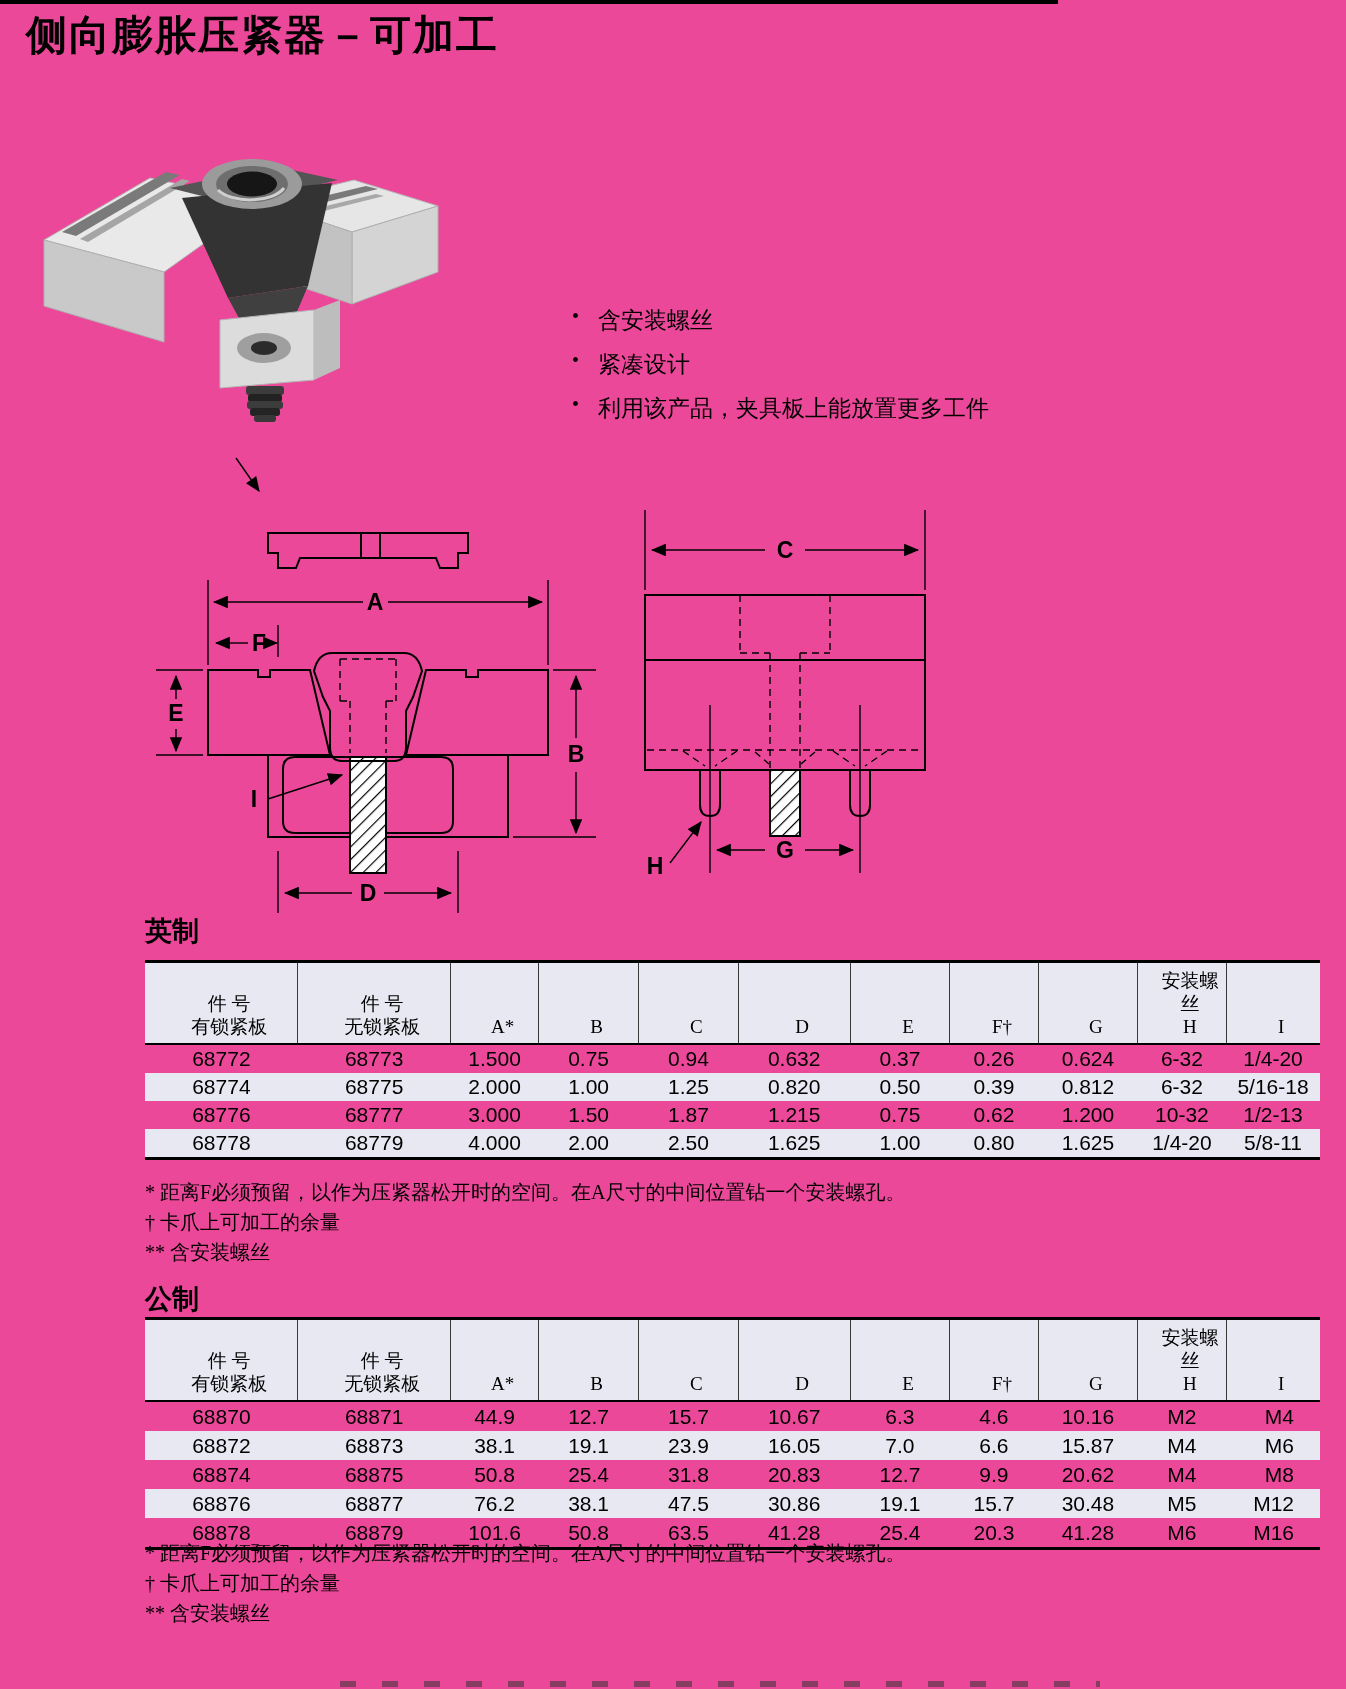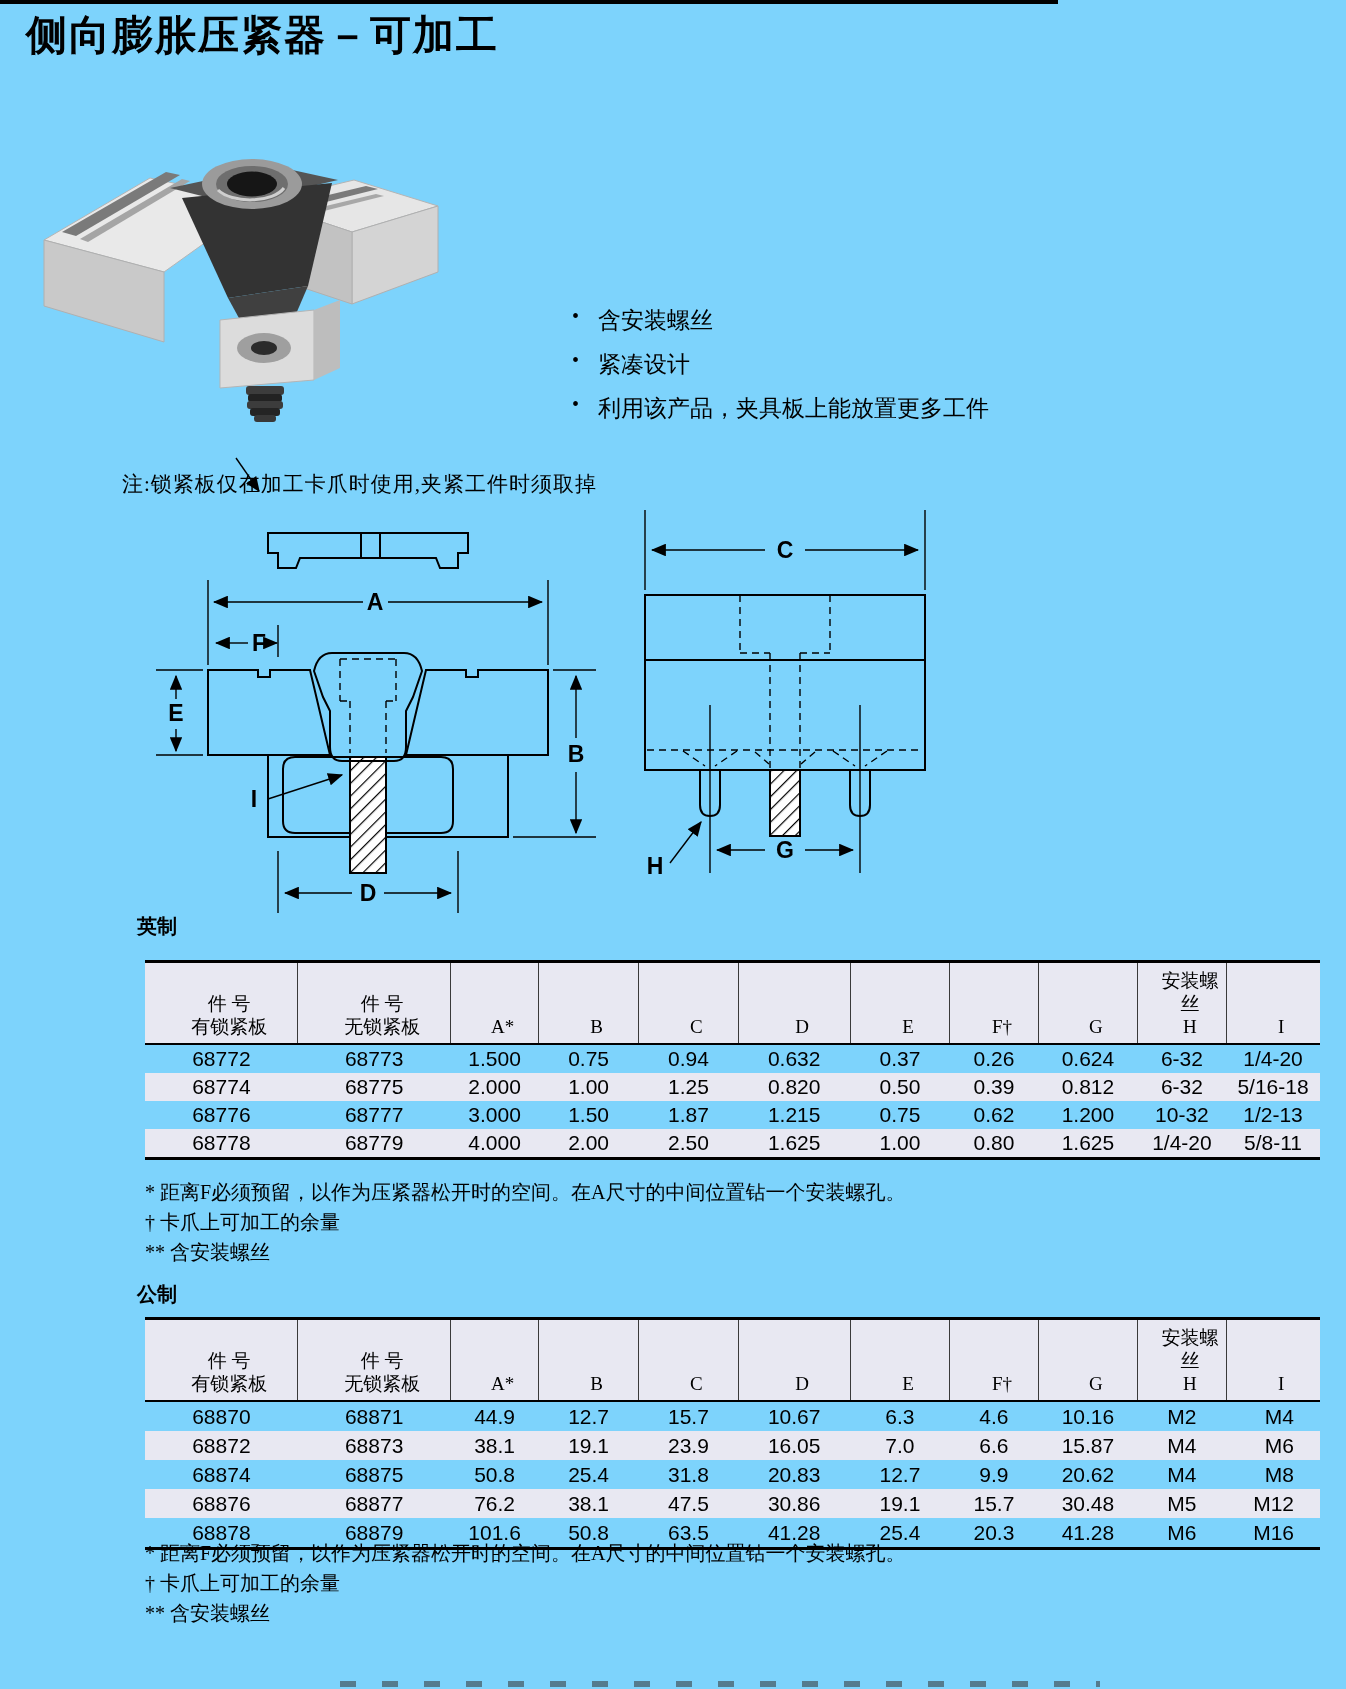--- a/index.html
+++ b/index.html
@@ -1,32 +1,32 @@
 <!DOCTYPE html>
 <html><head>
 <meta charset="utf-8">
 <style>
   html,body{margin:0;padding:0;background:#fff;}
-  .page{position:relative;width:1346px;height:1689px;background:#7dd3fc;overflow:hidden;
+  .page{position:relative;width:1346px;height:1689px;background:#ec4899;overflow:hidden;
         font-family:"Liberation Serif", serif;color:#000;}
   .topbar{position:absolute;left:0;top:0;width:1058px;height:4px;background:#000;}
   h1.title{position:absolute;left:26px;top:8px;margin:0;font-family:"Liberation Sans",sans-serif;
         font-weight:900;font-size:41px;letter-spacing:2px;}
   .photo{position:absolute;left:22px;top:80px;width:420px;height:345px;}
   .intro{position:absolute;left:582px;top:90px;width:662px;margin:0;font-size:23px;line-height:34px;
         text-align:justify;text-indent:46px;}
   .features{position:absolute;left:568px;top:305px;margin:0;padding:0;list-style:none;font-size:23px;}
   .features li{margin:0 0 13px 0;padding-left:30px;position:relative;}
   .features li::before{content:"•";position:absolute;left:4px;top:0;font-size:20px;}
   .note{position:absolute;left:122px;top:470px;font-size:21px;letter-spacing:1px;}
   .diagram{position:absolute;}
   .diagram-left{left:118px;top:455px;width:500px;height:480px;}
   .diagram-right{left:615px;top:455px;width:360px;height:480px;}
-  .section-title{position:absolute;left:137px;font-family:Liberation Mono, monospace;
-        font-weight:bold;font-size:20px;}
+  .section-title{position:absolute;left:145px;font-family:Liberation Mono, monospace;
+        font-weight:bold;font-size:27px;}
   .st-imperial{top:913px;}
   .st-metric{top:1281px;}
   table.spec{position:absolute;left:145px;width:1175px;border-collapse:collapse;table-layout:fixed;
         border-top:3px solid #000;border-bottom:3px solid #000;}
   table.imperial{top:960px;}
   table.metric{top:1317px;}
   table.spec thead th{background:#e8e8f2;vertical-align:bottom;font-weight:normal;
         font-size:19px;padding:6px 2px 5px 18px;border-bottom:2px solid #000;}
   table.spec thead th + th{border-left:1px solid #3a3a3a;}
   table.imperial thead th{height:57px;}
@@ -87,21 +87,20 @@
     </svg>
   </div>
 
 
   <ul class="features">
     <li>含安装螺丝</li>
     <li>紧凑设计</li>
     <li>利用该产品，夹具板上能放置更多工件</li>
   </ul>
 
-  <div class="note">注:锁紧板仅在加工卡爪时使用,夹紧工件时须取掉</div>
 
   <div class="diagram diagram-left">
     <svg viewBox="0 0 500 480" width="500" height="480">
       <defs>
         <pattern id="hatchL" width="9" height="9" patternUnits="userSpaceOnUse" patternTransform="rotate(45)">
           <rect width="9" height="9" fill="#fff"></rect>
           <line x1="0" y1="0" x2="0" y2="9" stroke="#000" stroke-width="2.4"></line>
         </pattern>
         <marker id="ahL" viewBox="0 0 12 10" refX="11" refY="5" markerWidth="11" markerHeight="9" orient="auto-start-reverse">
           <path d="M0,0 L12,5 L0,10 Z" fill="#000"></path>

